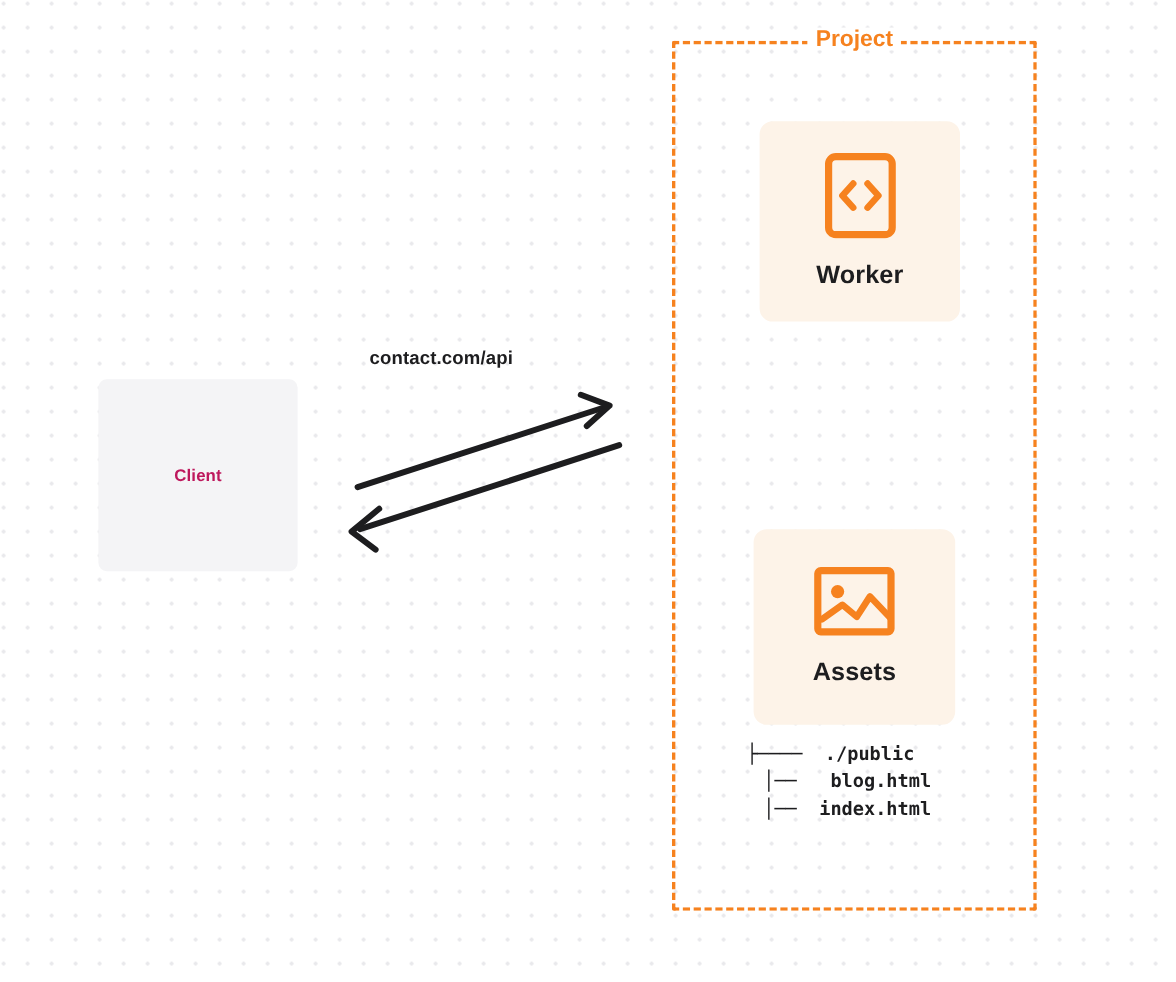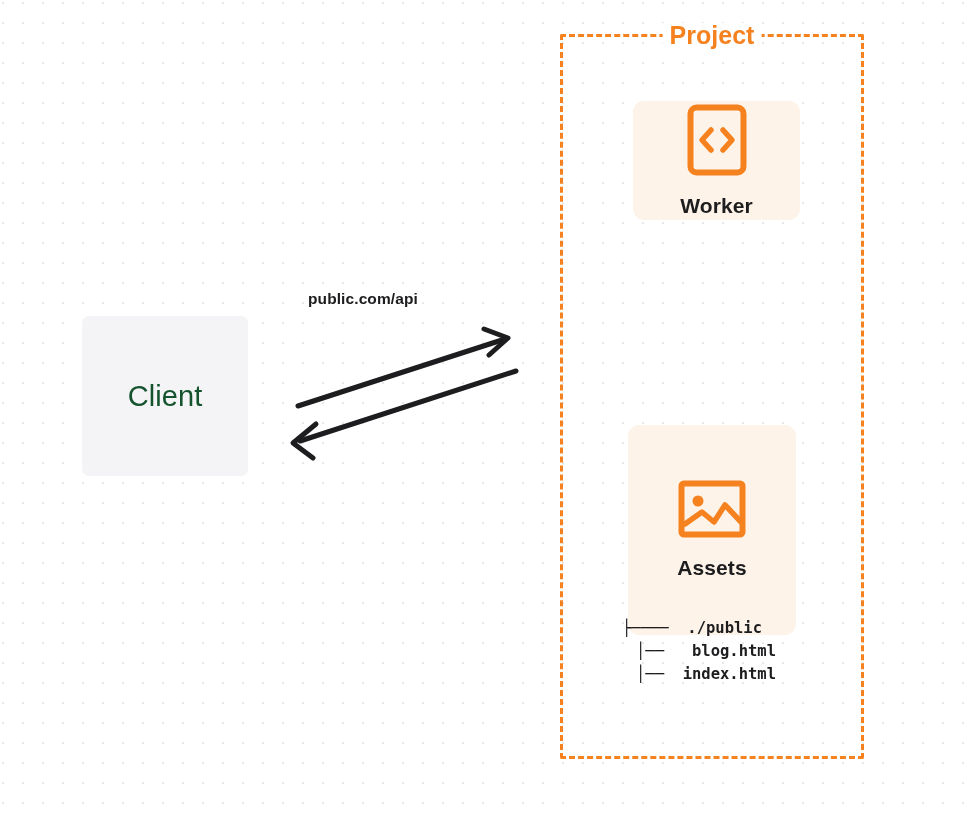--- a/index.html
+++ b/index.html
@@ -31,23 +31,23 @@
     top: 316px;
     width: 166px;
     height: 160px;
     background: #f4f4f6;
     border-radius: 7px;
     display: flex;
     align-items: center;
     justify-content: center;
   }
   #client-label {
-    font-size: 29px;
-    font-weight: normal;
-    color: #14532d;
+    font-size: 14px;
+    font-weight: bold;
+    color: #be185d;
     letter-spacing: 0.1px;
   }
 
   
   #project-container {
     position: absolute;
     left: 560px;
     top: 34px;
     width: 304px;
     height: 725px;
@@ -55,48 +55,48 @@
     border-radius: 2px;
     box-sizing: border-box;
   }
   #project-title {
     position: absolute;
     left: 50%;
     top: -14px;
     transform: translateX(-50%);
     background: #ffffff;
     padding: 0 7px;
-    font-size: 25px;
+    font-size: 19px;
     font-weight: bold;
     color: #f6821f;
     white-space: nowrap;
     line-height: 1;
   }
 
   
   .service-card {
     position: absolute;
     background: #fdf3e8;
     border-radius: 11px;
     display: flex;
     flex-direction: column;
     align-items: center;
     justify-content: center;
   }
   #worker-card {
     left: 633px;
     top: 101px;
     width: 167px;
-    height: 119px;
+    height: 167px;
   }
   #assets-card {
     left: 628px;
-    top: 425px;
+    top: 441px;
     width: 168px;
-    height: 210px;
+    height: 163px;
   }
   .service-icon {
     display: block;
     margin-bottom: 14px;
   }
   .service-label {
     font-size: 21px;
     font-weight: bold;
     color: #1d1d1f;
     letter-spacing: 0.1px;
@@ -156,21 +156,21 @@
       <line x1="298" y1="406" x2="502" y2="340" stroke="#1d1d1f" stroke-width="5" stroke-linecap="round"></line>
       <polyline points="484,329 508,338 489,355" fill="none" stroke="#1d1d1f" stroke-width="5" stroke-linecap="round" stroke-linejoin="round"></polyline>
     </g>
 
     <g>
       <line x1="516" y1="371" x2="300" y2="441" stroke="#1d1d1f" stroke-width="5" stroke-linecap="round"></line>
       <polyline points="316,424 293,443 313,458" fill="none" stroke="#1d1d1f" stroke-width="5" stroke-linecap="round" stroke-linejoin="round"></polyline>
     </g>
   </svg>
 
-  <div id="request-label">public.com/api</div>
+  <div id="request-label">contact.com/api</div>
 
   <div id="project-container">
     <span id="project-title">Project</span>
   </div>
 
   <div id="worker-card" class="service-card">
     <span class="service-icon">
       <svg width="60" height="72" viewBox="0 0 60 72" xmlns="http://www.w3.org/2000/svg">
         <rect x="3.5" y="3.5" width="53" height="65" rx="6" ry="6" fill="none" stroke="#f6821f" stroke-width="6"></rect>
         <polyline points="24,26 15,36 24,46" fill="none" stroke="#f6821f" stroke-width="5.5" stroke-linecap="round" stroke-linejoin="round"></polyline>

